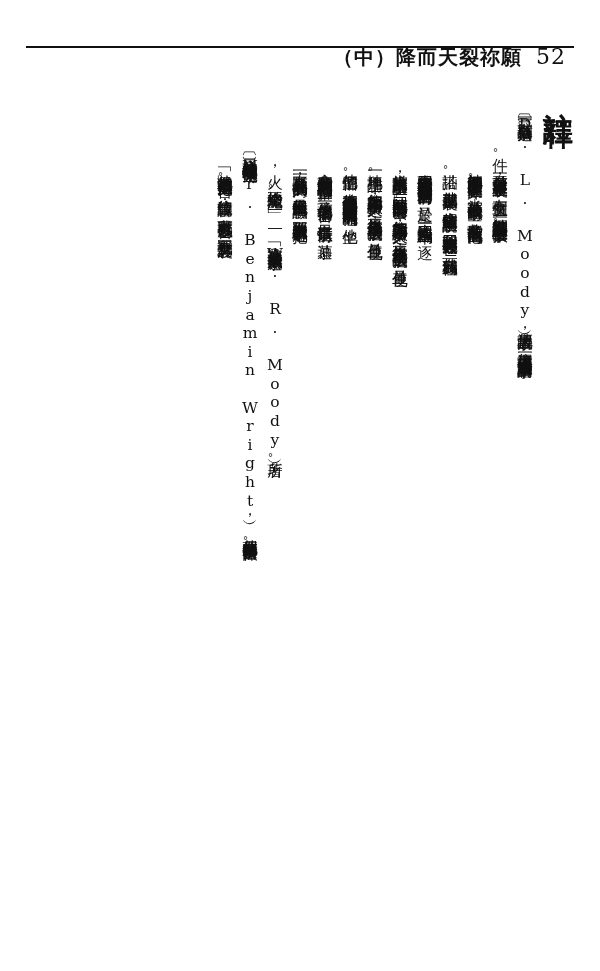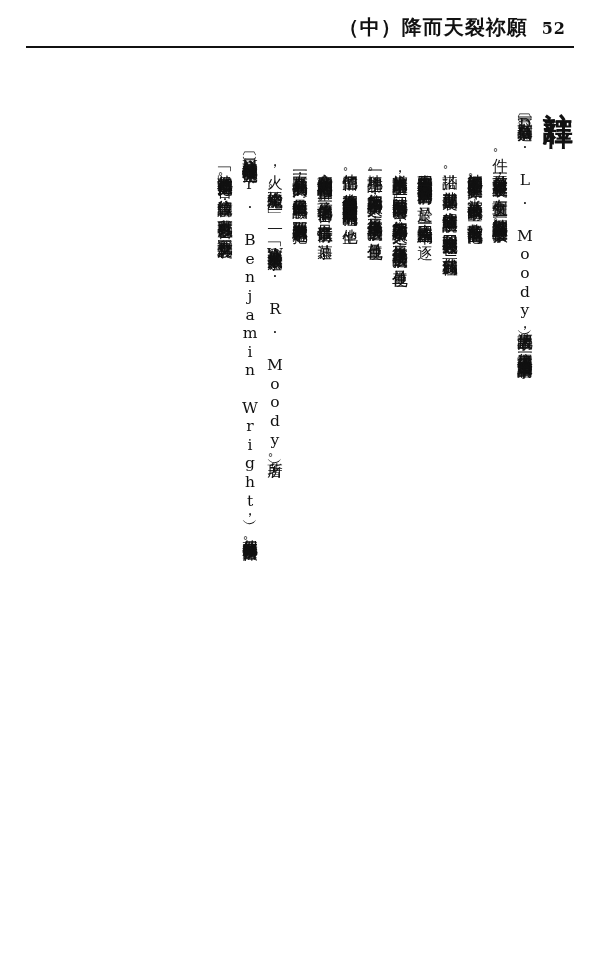--- a/index.html
+++ b/index.html
@@ -31,25 +31,26 @@
     display: flex;
     align-items: baseline;
     gap: 14px;
     font-size: 20px;
     letter-spacing: 1px;
   }
   .header .chapter-title {
     font-family: Liberation Mono, monospace;
     font-weight: 600;
     white-space: nowrap;
+    margin-top: 30px;
   }
   .header .page-number {
     font-family: "DejaVu Serif", serif;
-    font-size: 16px;
-    font-weight: 700;
+    font-size: 22px;
+    font-weight: 400;
   }
 
   .rule {
     position: absolute;
     top: 46px;
     left: 26px;
     right: 26px;
     height: 2px;
     background: #111;
   }

